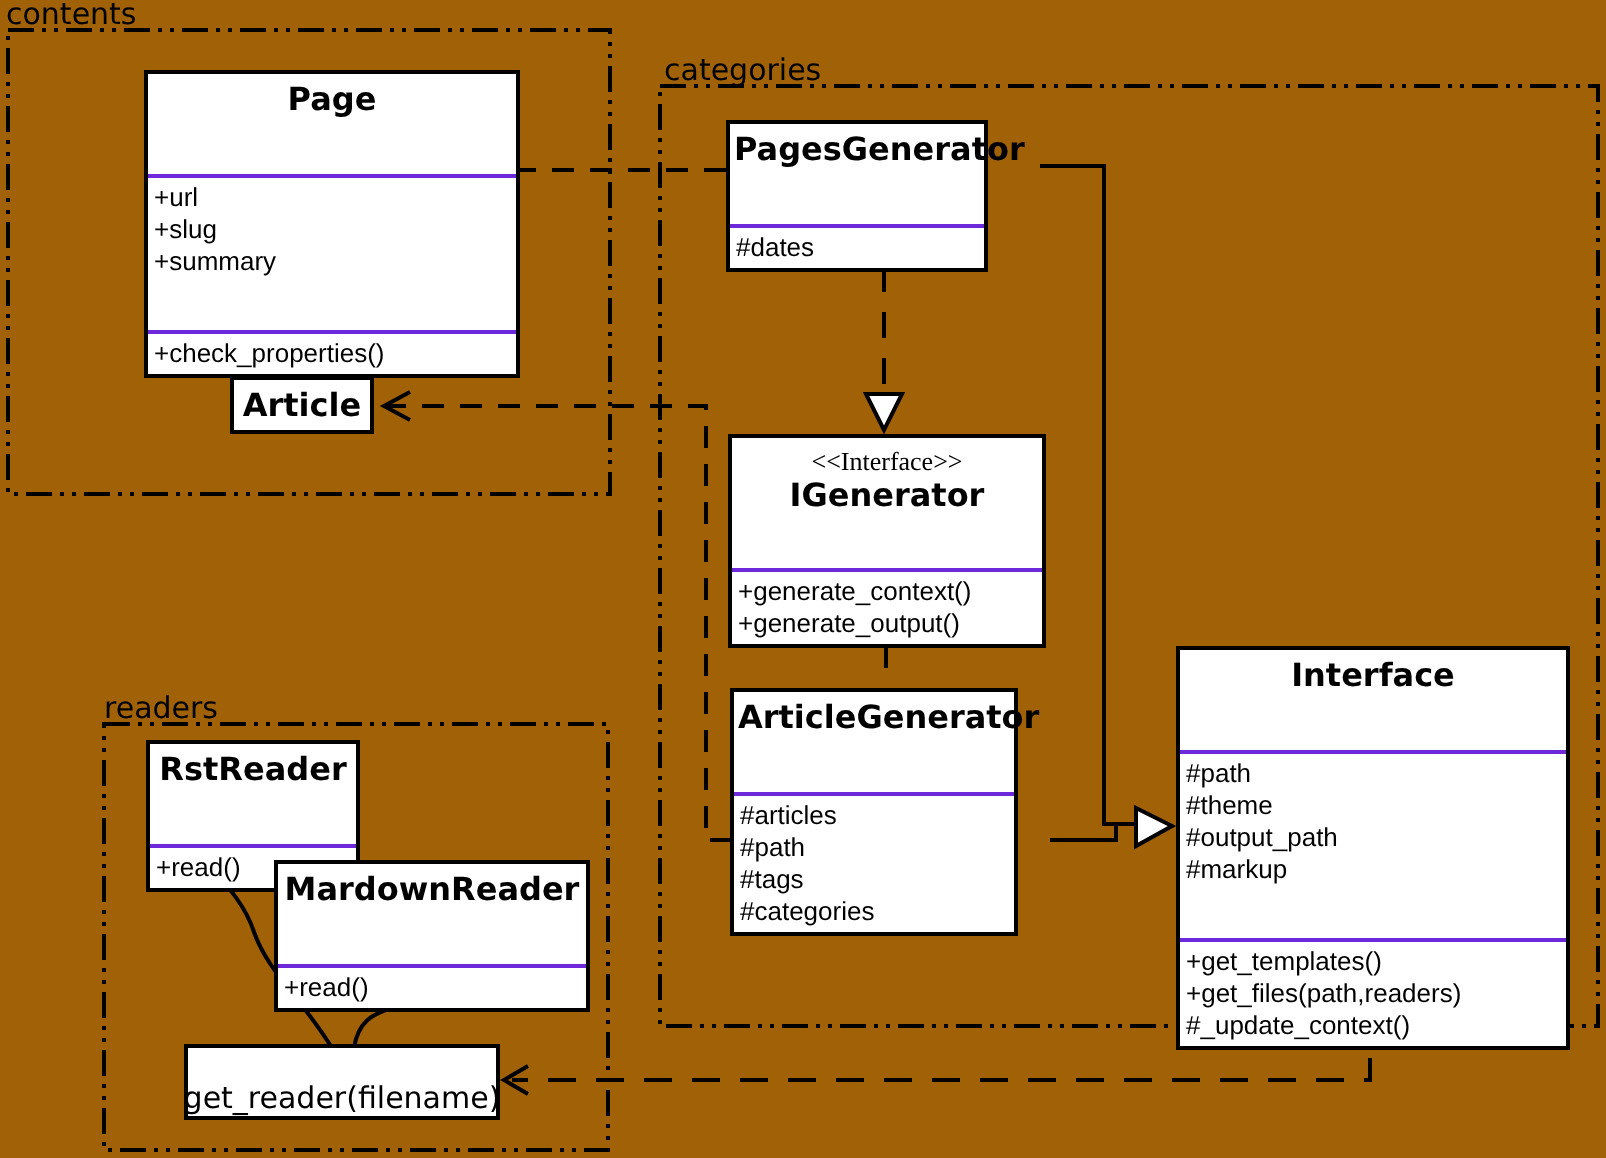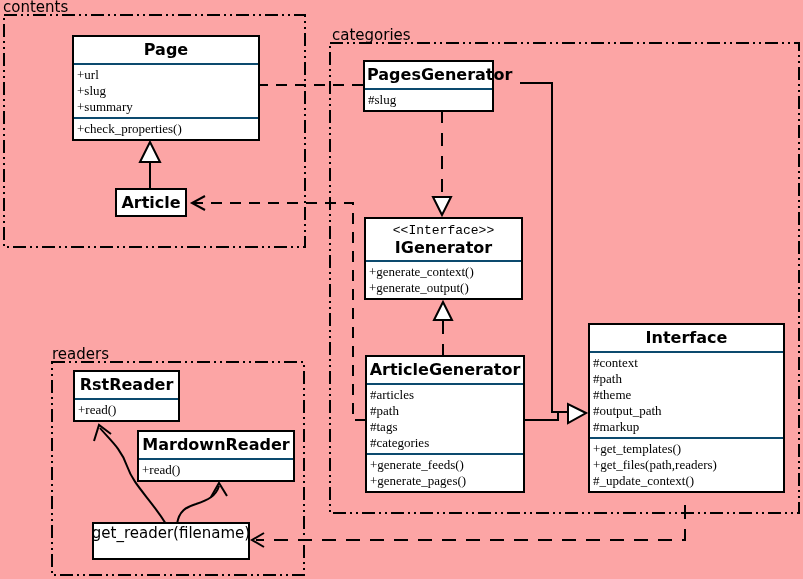--- a/index.html
+++ b/index.html
@@ -1,29 +1,29 @@
 <!DOCTYPE html>
 <html><head>
 <meta charset="utf-8">
 <style>
   html,body{margin:0;padding:0;background:#fff;}
-  .stage{position:relative;width:803px;height:579px;background:#fca5a5;overflow:hidden;
+  .stage{position:relative;width:803px;height:579px;background:#a16207;overflow:hidden;
          font-family:"DejaVu Sans",sans-serif;color:#000;}
   svg.connectors{position:absolute;left:0;top:0;z-index:1;}
   .pkg-label{position:absolute;z-index:2;font-size:15px;line-height:18px;color:#000;}
   .uml-class{position:absolute;z-index:3;background:#fff;border:2px solid #000;box-sizing:border-box;}
   .uml-title{font-weight:bold;font-size:16px;line-height:20px;text-align:center;padding:3px 2px;}
-  .uml-stereo{font-family:Liberation Mono, monospace;font-weight:normal;
+  .uml-stereo{font-family:Liberation Serif, serif;font-weight:normal;
               font-size:13px;line-height:15px;text-align:center;}
-  .uml-sec{border-top:2px solid #0c4a6e;font-family:Liberation Serif, serif;
-           font-size:13px;line-height:16px;padding:2px 1px 2px 3px;}
+  .uml-sec{border-top:2px solid #6d28d9;font-family:Liberation Sans, sans-serif;
+           font-size:13px;line-height:16px;padding:2px 1px 2px 3px;margin-top:24px;}
   .uml-line{white-space:nowrap;}
   .title-only{display:flex;align-items:center;justify-content:center;}
   .plain-box{position:absolute;z-index:3;background:#fff;border:2px solid #000;box-sizing:border-box;
-             display:flex;align-items:flex-start;justify-content:center;font-size:15px;}
+             display:flex;align-items:flex-end;justify-content:center;font-size:15px;}
 </style>
 </head>
 <body>
 
 <div class="stage">
 
   <svg class="connectors" width="803" height="579" viewBox="0 0 803 579">
     
     <rect x="4" y="15" width="301" height="232" fill="none" stroke="#000" stroke-width="2" stroke-dasharray="13 4 2 4 2 4"></rect>
     <rect x="330" y="43" width="469" height="470" fill="none" stroke="#000" stroke-width="2" stroke-dasharray="13 4 2 4 2 4"></rect>
@@ -101,53 +101,48 @@
     </div>
   </div>
 
   <div class="uml-class title-only" style="left:115px;top:188px;width:72px;height:29px;">
     <div class="uml-title" style="padding:0;">Article</div>
   </div>
 
   <div class="uml-class" style="left:363px;top:60px;width:131px;">
     <div class="uml-title">PagesGenerator</div>
     <div class="uml-sec">
-      <div class="uml-line">#slug</div>
+      <div class="uml-line">#dates</div>
     </div>
   </div>
 
   <div class="uml-class" style="left:364px;top:217px;width:159px;">
     <div class="uml-title" style="padding:4px 2px 2px;">
       <div class="uml-stereo">&lt;&lt;Interface&gt;&gt;</div>
       <div>IGenerator</div>
     </div>
     <div class="uml-sec">
       <div class="uml-line">+generate_context()</div>
       <div class="uml-line">+generate_output()</div>
     </div>
   </div>
 
-  <div class="uml-class" style="left:365px;top:355px;width:160px;">
+  <div class="uml-class" style="left:365px;top:344px;width:144px;">
     <div class="uml-title">ArticleGenerator</div>
     <div class="uml-sec">
       <div class="uml-line">#articles</div>
       <div class="uml-line">#path</div>
       <div class="uml-line">#tags</div>
       <div class="uml-line">#categories</div>
     </div>
-    <div class="uml-sec">
-      <div class="uml-line">+generate_feeds()</div>
-      <div class="uml-line">+generate_pages()</div>
-    </div>
   </div>
 
   <div class="uml-class" style="left:588px;top:323px;width:197px;">
     <div class="uml-title">Interface</div>
     <div class="uml-sec">
-      <div class="uml-line">#context</div>
       <div class="uml-line">#path</div>
       <div class="uml-line">#theme</div>
       <div class="uml-line">#output_path</div>
       <div class="uml-line">#markup</div>
     </div>
     <div class="uml-sec">
       <div class="uml-line">+get_templates()</div>
       <div class="uml-line">+get_files(path,readers)</div>
       <div class="uml-line">#_update_context()</div>
     </div>

